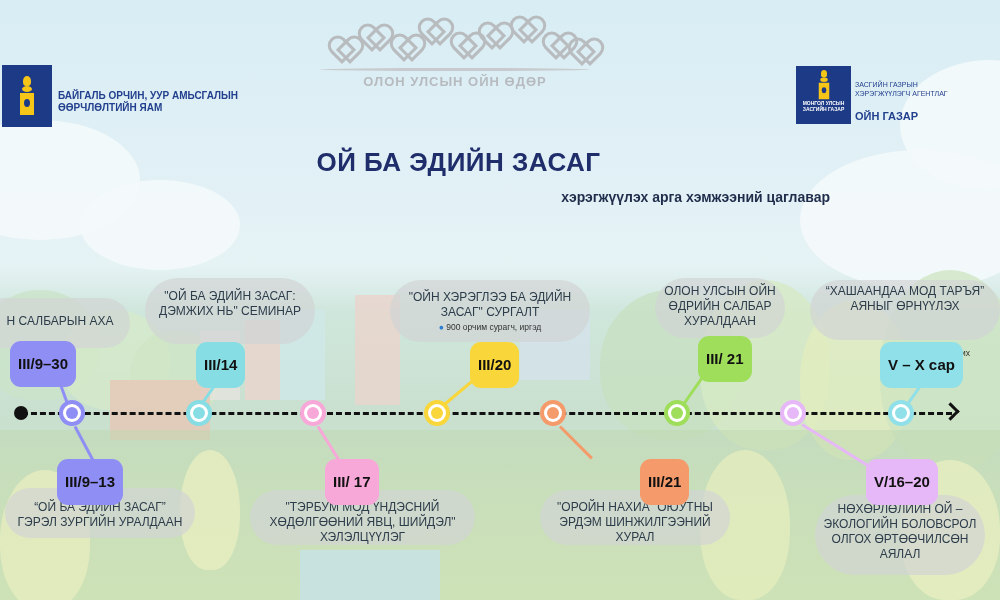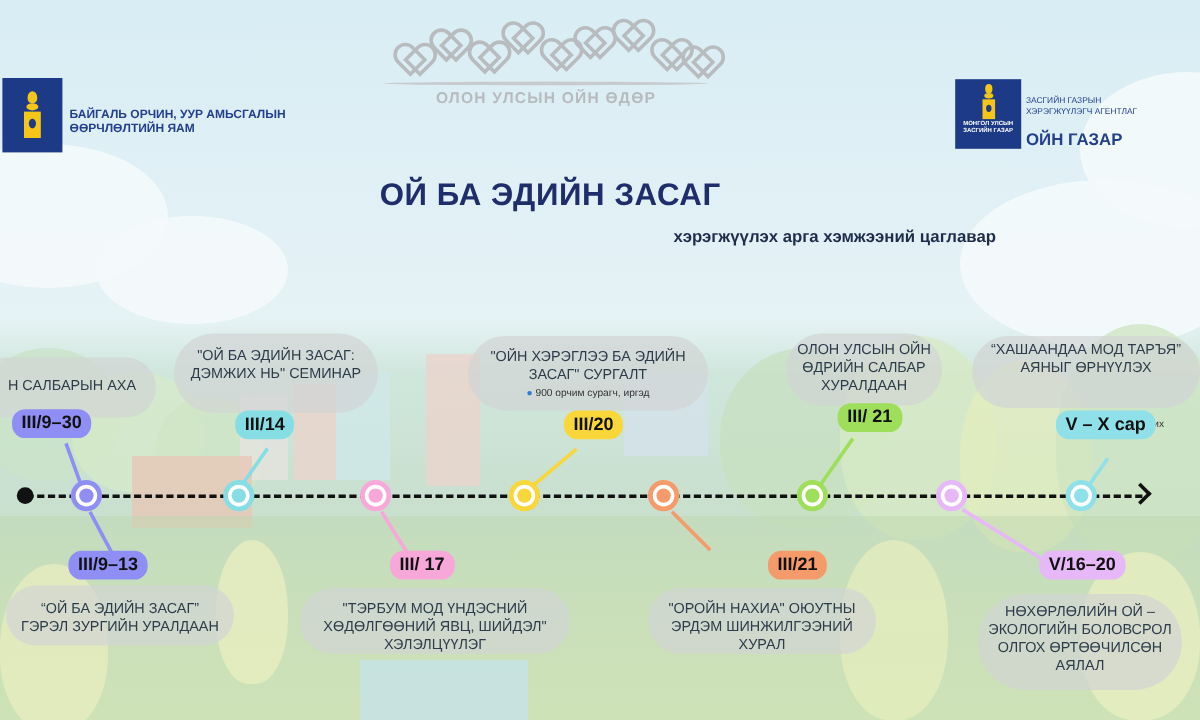--- a/index.html
+++ b/index.html
@@ -20,41 +20,41 @@
   .soyombo .flame{position:absolute;left:3px;top:0;width:8px;height:10px;background:#f5c518;border-radius:50% 50% 40% 40%;}
   .soyombo .sun{position:absolute;left:2px;top:10px;width:10px;height:6px;background:#f5c518;border-radius:50%;}
   .soyombo .body{position:absolute;left:0;top:17px;width:14px;height:22px;background:#f5c518;}
   .soyombo .body::after{content:"";position:absolute;left:4px;top:6px;width:6px;height:8px;background:#1d3a86;border-radius:50%;}
   .org-left{font-size:10px;font-weight:bold;color:#23408e;line-height:12px;margin-top:12px;}
   .logo-right{position:absolute;left:796px;top:66px;display:flex;align-items:flex-end;gap:4px;}
   .emblem2{width:55px;height:58px;background:#1d3a86;display:flex;flex-direction:column;align-items:center;justify-content:flex-start;padding-top:4px;box-sizing:border-box;}
   .emblem2 .soyombo{transform:scale(.75);transform-origin:top center;height:30px;}
   .emblem2 .cap{font-size:5px;color:#fff;text-align:center;line-height:6px;font-weight:bold;}
   .org-right{font-size:7px;color:#23408e;line-height:9px;padding-bottom:3px;}
-  .org-right b{font-size:14px;display:block;margin-top:14px;}
+  .org-right b{font-size:11px;display:block;margin-top:14px;}
 
   .forestday{position:absolute;left:320px;top:8px;width:270px;height:90px;}
   .heart{position:absolute;width:26px;height:22px;}
   .heart::before,.heart::after{content:"";position:absolute;top:0;width:14px;height:20px;border-radius:10px 10px 0 0;border:3px solid #b9bcbf;}
   .heart::before{left:12px;transform:rotate(-45deg);transform-origin:0 100%;}
   .heart::after{left:0;transform:rotate(45deg);transform-origin:100% 100%;}
   .forestday .ground{position:absolute;left:0;right:0;top:60px;height:3px;background:#c8cbcd;border-radius:50%;}
   .forestday .caption{position:absolute;left:0;right:0;top:66px;text-align:center;font-size:13px;font-weight:bold;letter-spacing:1px;color:#b7bbbf;}
 
   .title{position:absolute;left:0;width:917px;top:147px;text-align:center;font-size:26px;font-weight:bold;color:#1f2d6b;letter-spacing:.5px;}
   .subtitle{position:absolute;left:0;width:830px;top:189px;text-align:right;font-size:14px;color:#1f2d4b;font-weight:bold;}
 
   .timeline{position:absolute;left:22px;top:412px;width:930px;height:0;border-top:3px dashed #111;}
   .tl-start{position:absolute;left:14px;top:406px;width:14px;height:14px;border-radius:50%;background:#111;}
   .tl-arrow{position:absolute;left:944px;top:405px;width:10px;height:10px;border-top:3px solid #111;border-right:3px solid #111;transform:rotate(45deg);}
   .node{position:absolute;width:26px;height:26px;border-radius:50%;background:#fff;border:4px solid;box-sizing:border-box;}
   .node .dot{position:absolute;left:3px;top:3px;width:12px;height:12px;border-radius:50%;}
   .connector{position:absolute;height:3px;transform-origin:0 50%;}
 
-  .badge{position:absolute;height:24px;line-height:24px;padding:0 8px;border-radius:11px;font-weight:bold;font-size:15px;color:#111;white-space:nowrap;}
+  .badge{position:absolute;height:24px;line-height:24px;padding:11px 8px;border-radius:11px;font-weight:bold;font-size:15px;color:#111;white-space:nowrap;}
   .bubble{position:absolute;background:rgba(210,212,212,.7);border-radius:40px;}
   .desc{position:absolute;text-align:center;font-size:12px;color:#2c3c4a;line-height:15px;text-transform:none;}
   .note{font-size:8.5px;color:#333;}
   .note .ic{color:#2d7dd2;}
   .note .ic2{color:#6abf3a;}
 </style>
 </head>
 <body>
 
 <div class="canvas">

